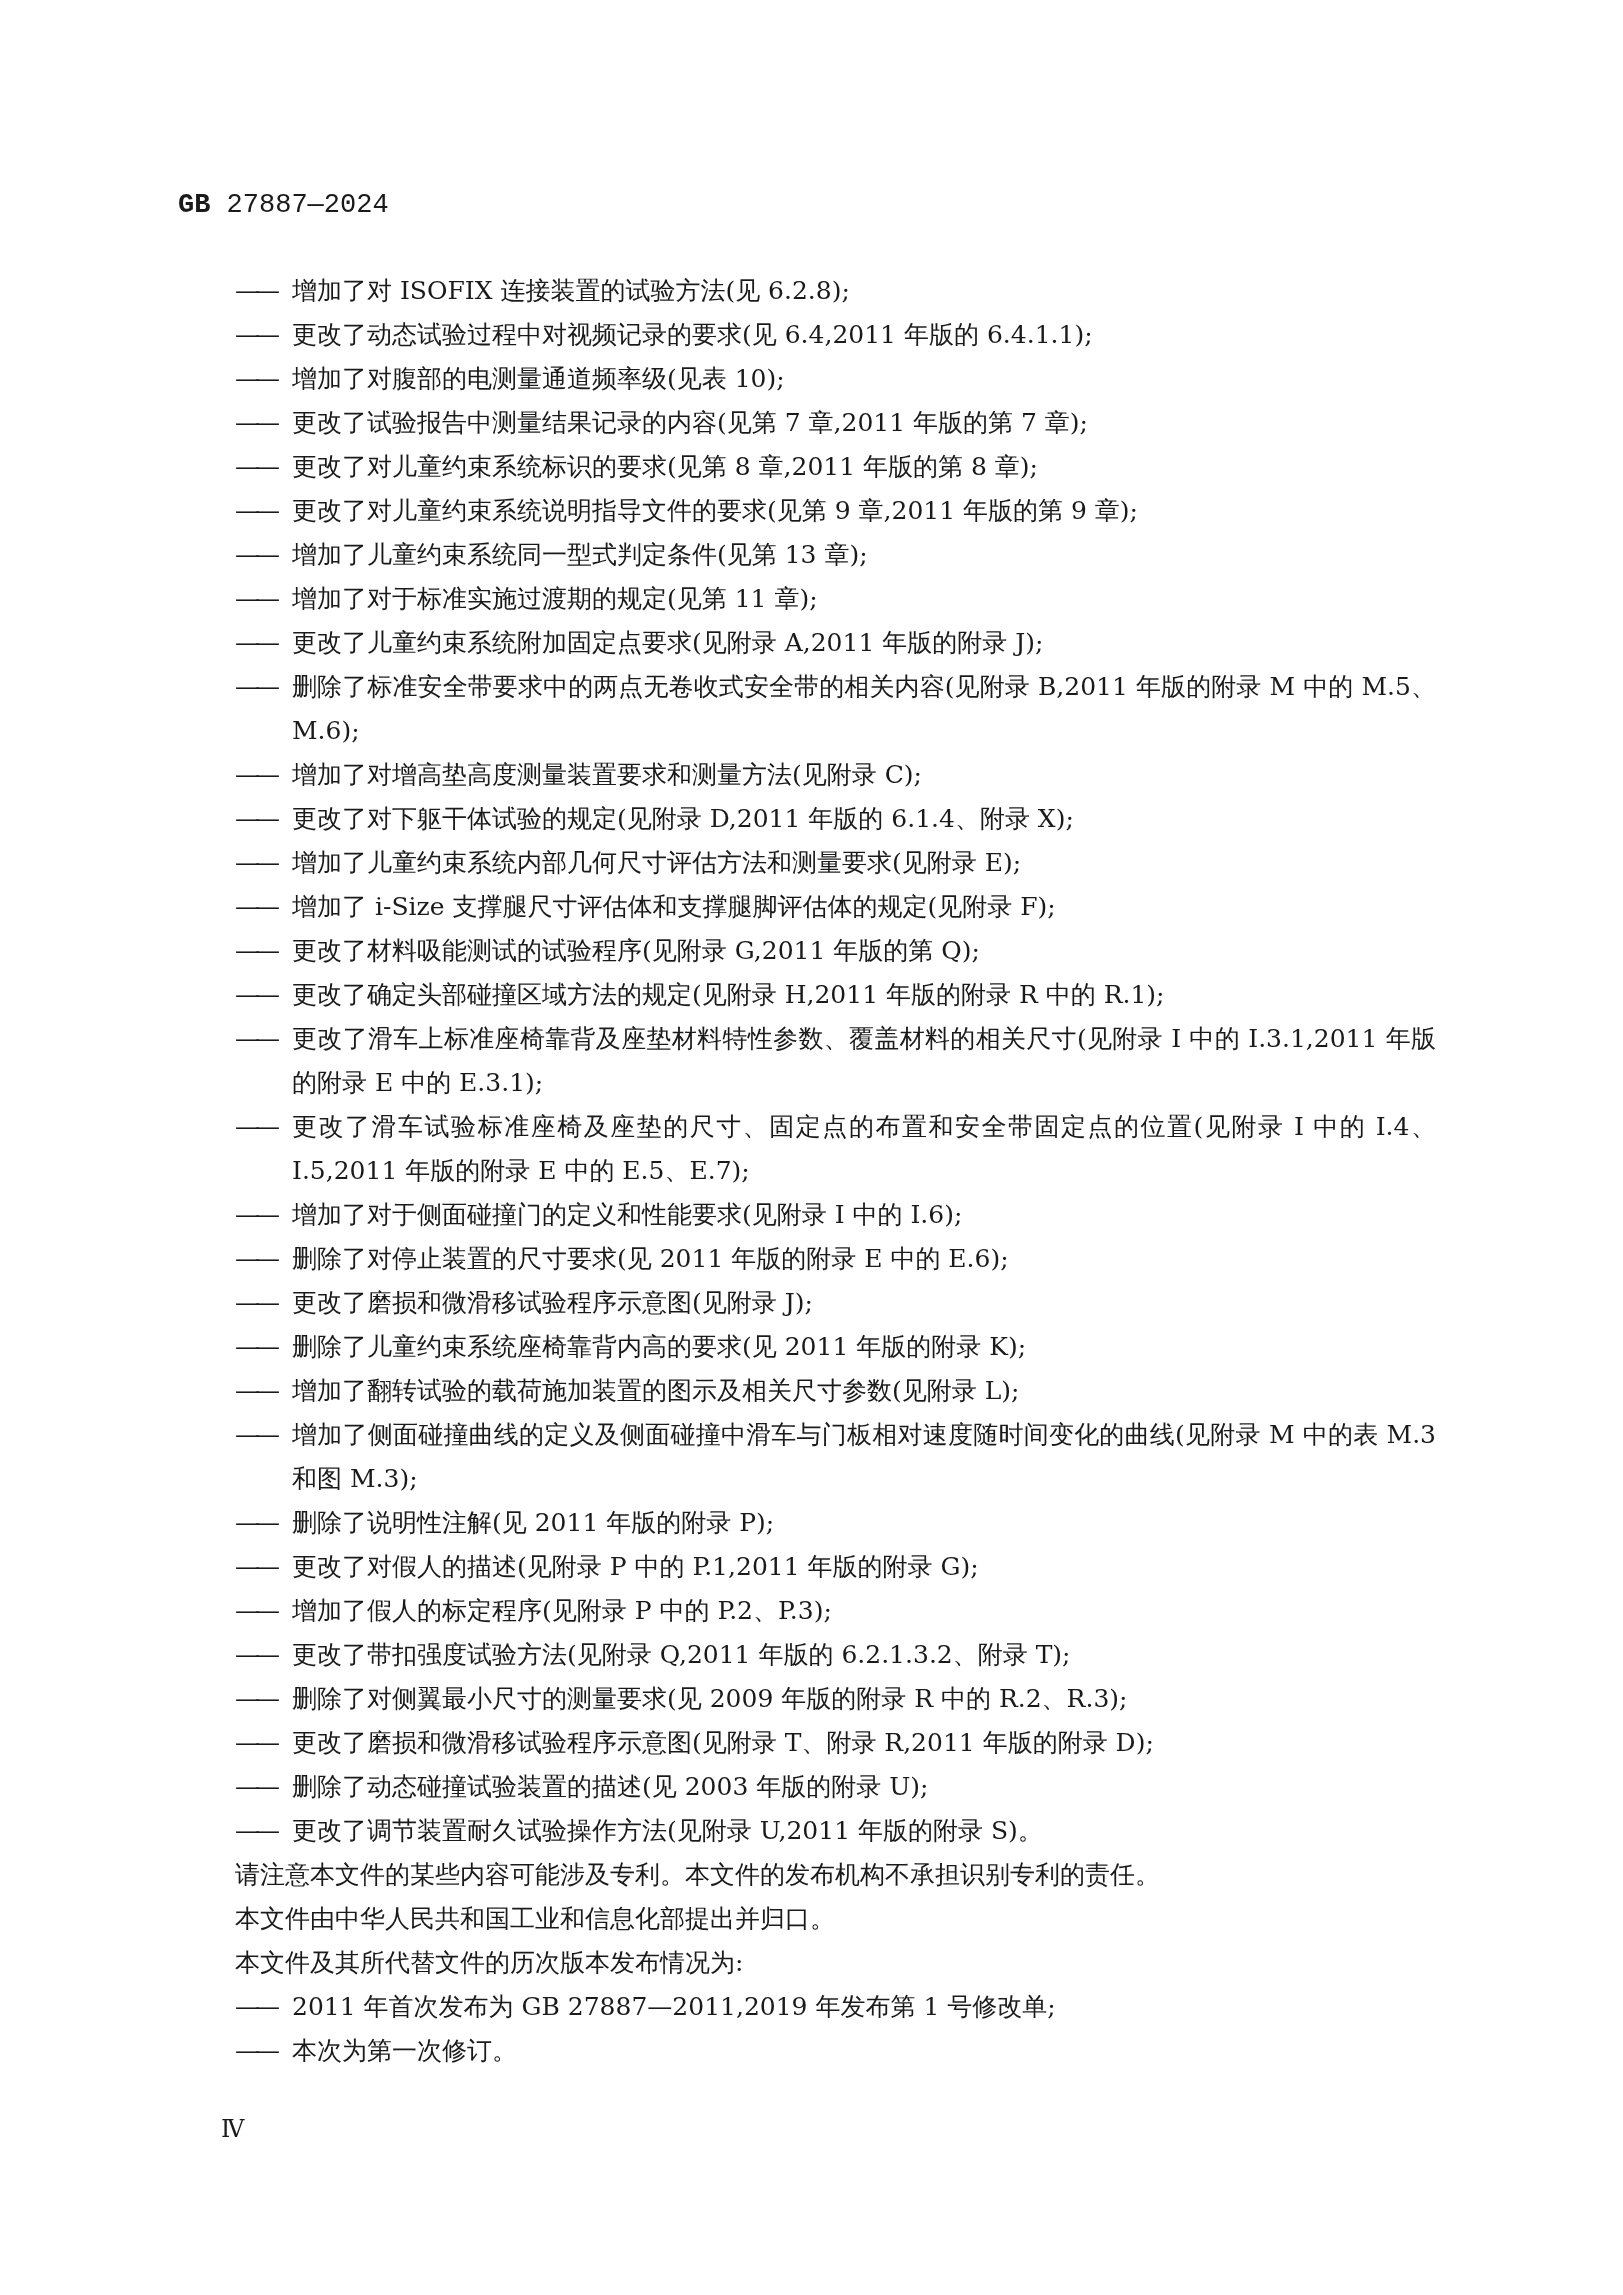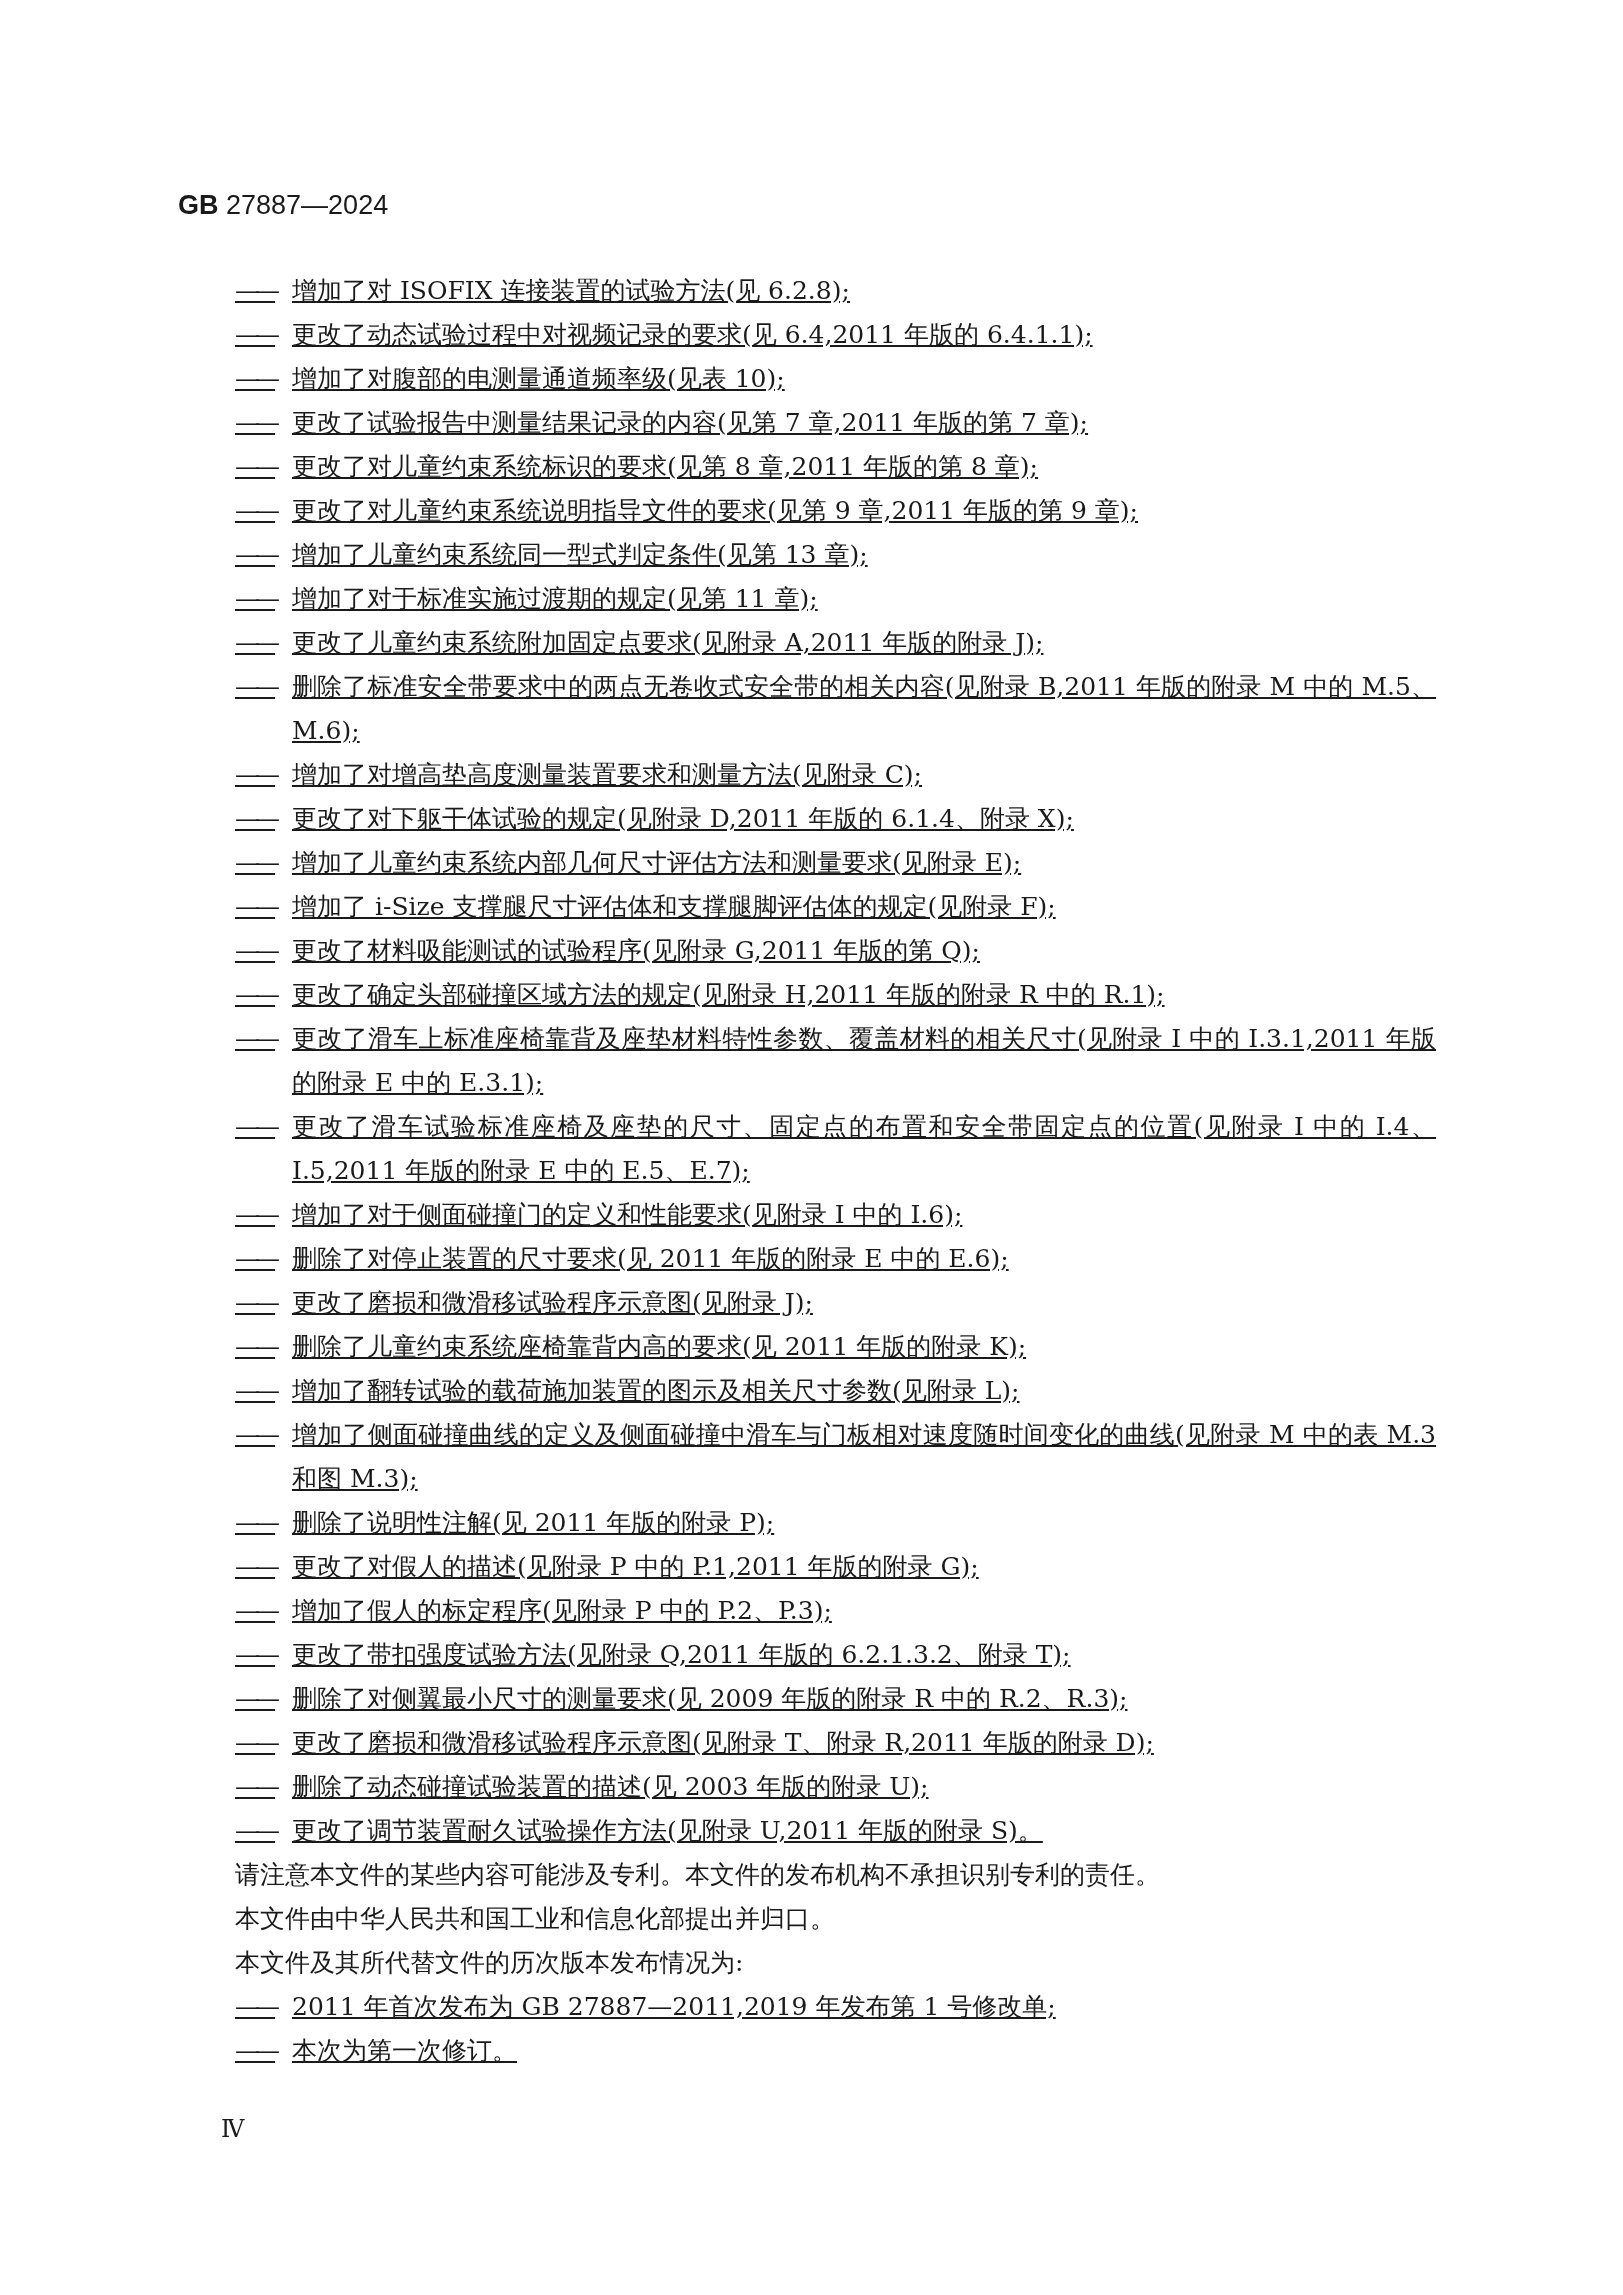--- a/index.html
+++ b/index.html
@@ -3,30 +3,30 @@
 <meta charset="utf-8">
 <style>
   html, body { margin: 0; padding: 0; background: #ffffff; }
   body {
     width: 1623px; height: 2295px; position: relative; overflow: hidden;
     font-family: "DejaVu Serif", "Liberation Serif", serif;
     color: #1a1a1a;
   }
   .header {
     position: absolute; left: 178px; top: 190px;
-    font-family: Liberation Sans, sans-serif;
+    font-family: Liberation Mono, monospace;
     font-size: 27px; letter-spacing: 0px;
   }
   .header .gb { font-weight: bold; }
   .body {
     position: absolute; left: 235px; top: 269px; width: 1201px;
     font-size: 25px; line-height: 44px;
   }
   .item {
-    display: flex; align-items: flex-start; text-decoration: underline;
+    display: flex; align-items: flex-start;
   }
   .dash { flex: 0 0 57px; width: 57px; }
   .dash::before { content: "——"; letter-spacing: -5px; }
   .item-text { flex: 1 1 auto; text-align: justify; text-align-last: left; }
   .para { display: block; }
   .page-num {
     position: absolute; left: 221px; top: 2115px;
     font-family: "Liberation Serif", "DejaVu Serif", serif; font-size: 23.4px;
   }
 </style>

